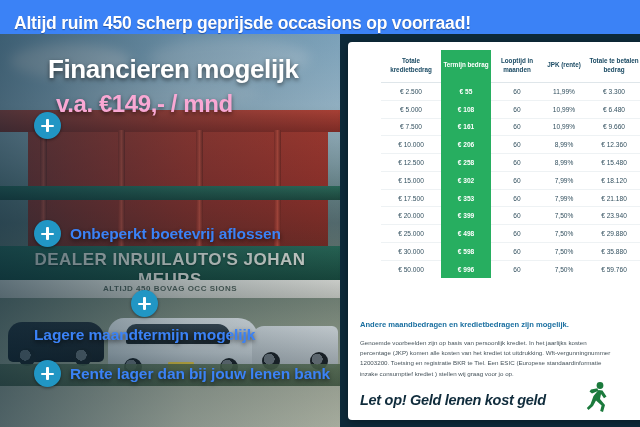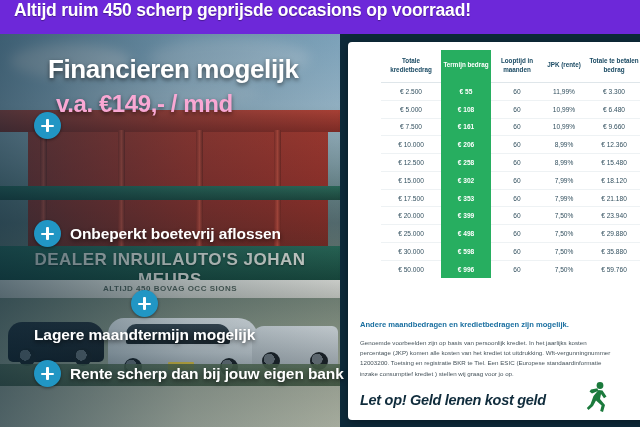--- a/index.html
+++ b/index.html
@@ -109,22 +109,22 @@
     background:linear-gradient(to bottom,#b0b3a0,#c0c2ae);
   }
   .photo-fade{
     position:absolute;left:0;top:34px;width:340px;height:393px;
     background:linear-gradient(to right,rgba(10,40,58,0.62) 0%,rgba(10,40,58,0.30) 55%,rgba(10,40,58,0.15) 100%);
   }
 
   
   .topbar{
     position:absolute;left:0;top:0;width:640px;height:34px;
-    background:#6d28d9;
-    display:flex;align-items:flex-start;
+    background:#3b82f6;
+    display:flex;align-items:flex-end;
   }
   .topbar .txt{
     color:#ffffff;font-size:17.5px;font-weight:bold;
     padding-left:14px;letter-spacing:-.2px;
     text-shadow:0 1px 1px rgba(0,0,0,.35);
     white-space:nowrap;
   }
 
   
   .claims{position:absolute;left:0;top:38px;width:345px;height:385px;}
@@ -148,21 +148,21 @@
     background:#2196c4;
     box-shadow:0 1px 3px rgba(0,0,0,.45);
     position:relative;flex:0 0 auto;
   }
   .bdot:before,.bdot:after{
     content:"";position:absolute;background:#ffffff;border-radius:1px;
   }
   .bdot:before{left:7px;top:12.5px;width:13px;height:2.6px;}
   .bdot:after{left:12.2px;top:7px;width:2.6px;height:13px;}
   .btext{
-    color:#ffffff;font-size:15.5px;font-weight:bold;
+    color:#3b82f6;font-size:15.5px;font-weight:bold;
     text-shadow:0 2px 4px rgba(0,0,0,.6);
     white-space:nowrap;letter-spacing:-.1px;
   }
   .bullet.b0{left:34px;top:74px;}
   .bullet.b1{left:34px;top:182px;}
   .bullet.b2{left:34px;top:252px;flex-direction:column;}
   .bullet.b3{left:34px;top:322px;}
 
   
   .card{
@@ -265,21 +265,21 @@
     <div class="bullet b1">
       <div class="bdot"></div>
       <div class="btext">Onbeperkt boetevrij aflossen</div>
     </div>
     <div class="bullet b2">
       <div class="bdot"></div>
       <div class="btext">Lagere maandtermijn mogelijk</div>
     </div>
     <div class="bullet b3">
       <div class="bdot"></div>
-      <div class="btext">Rente scherp dan bij jouw eigen bank</div>
+      <div class="btext">Rente lager dan bij jouw lenen bank</div>
     </div>
   </div>
 
   <div class="card">
     <table class="rates">
       <colgroup>
           <col class="c0">
           <col class="c1">
           <col class="c2">
           <col class="c3">

